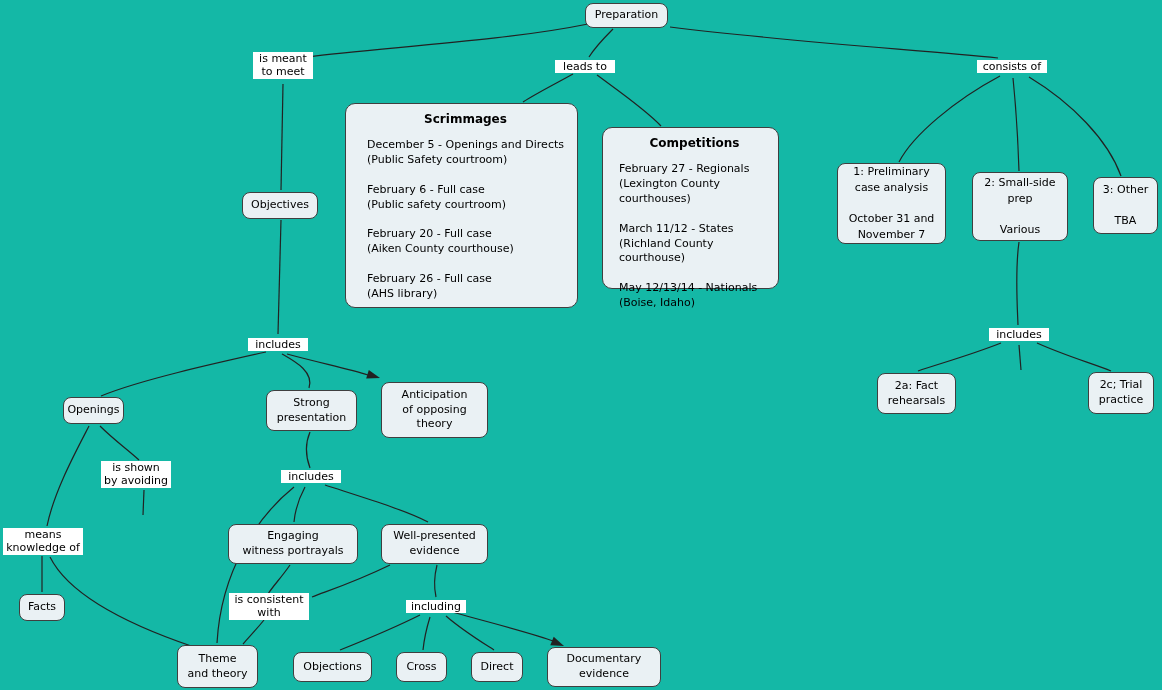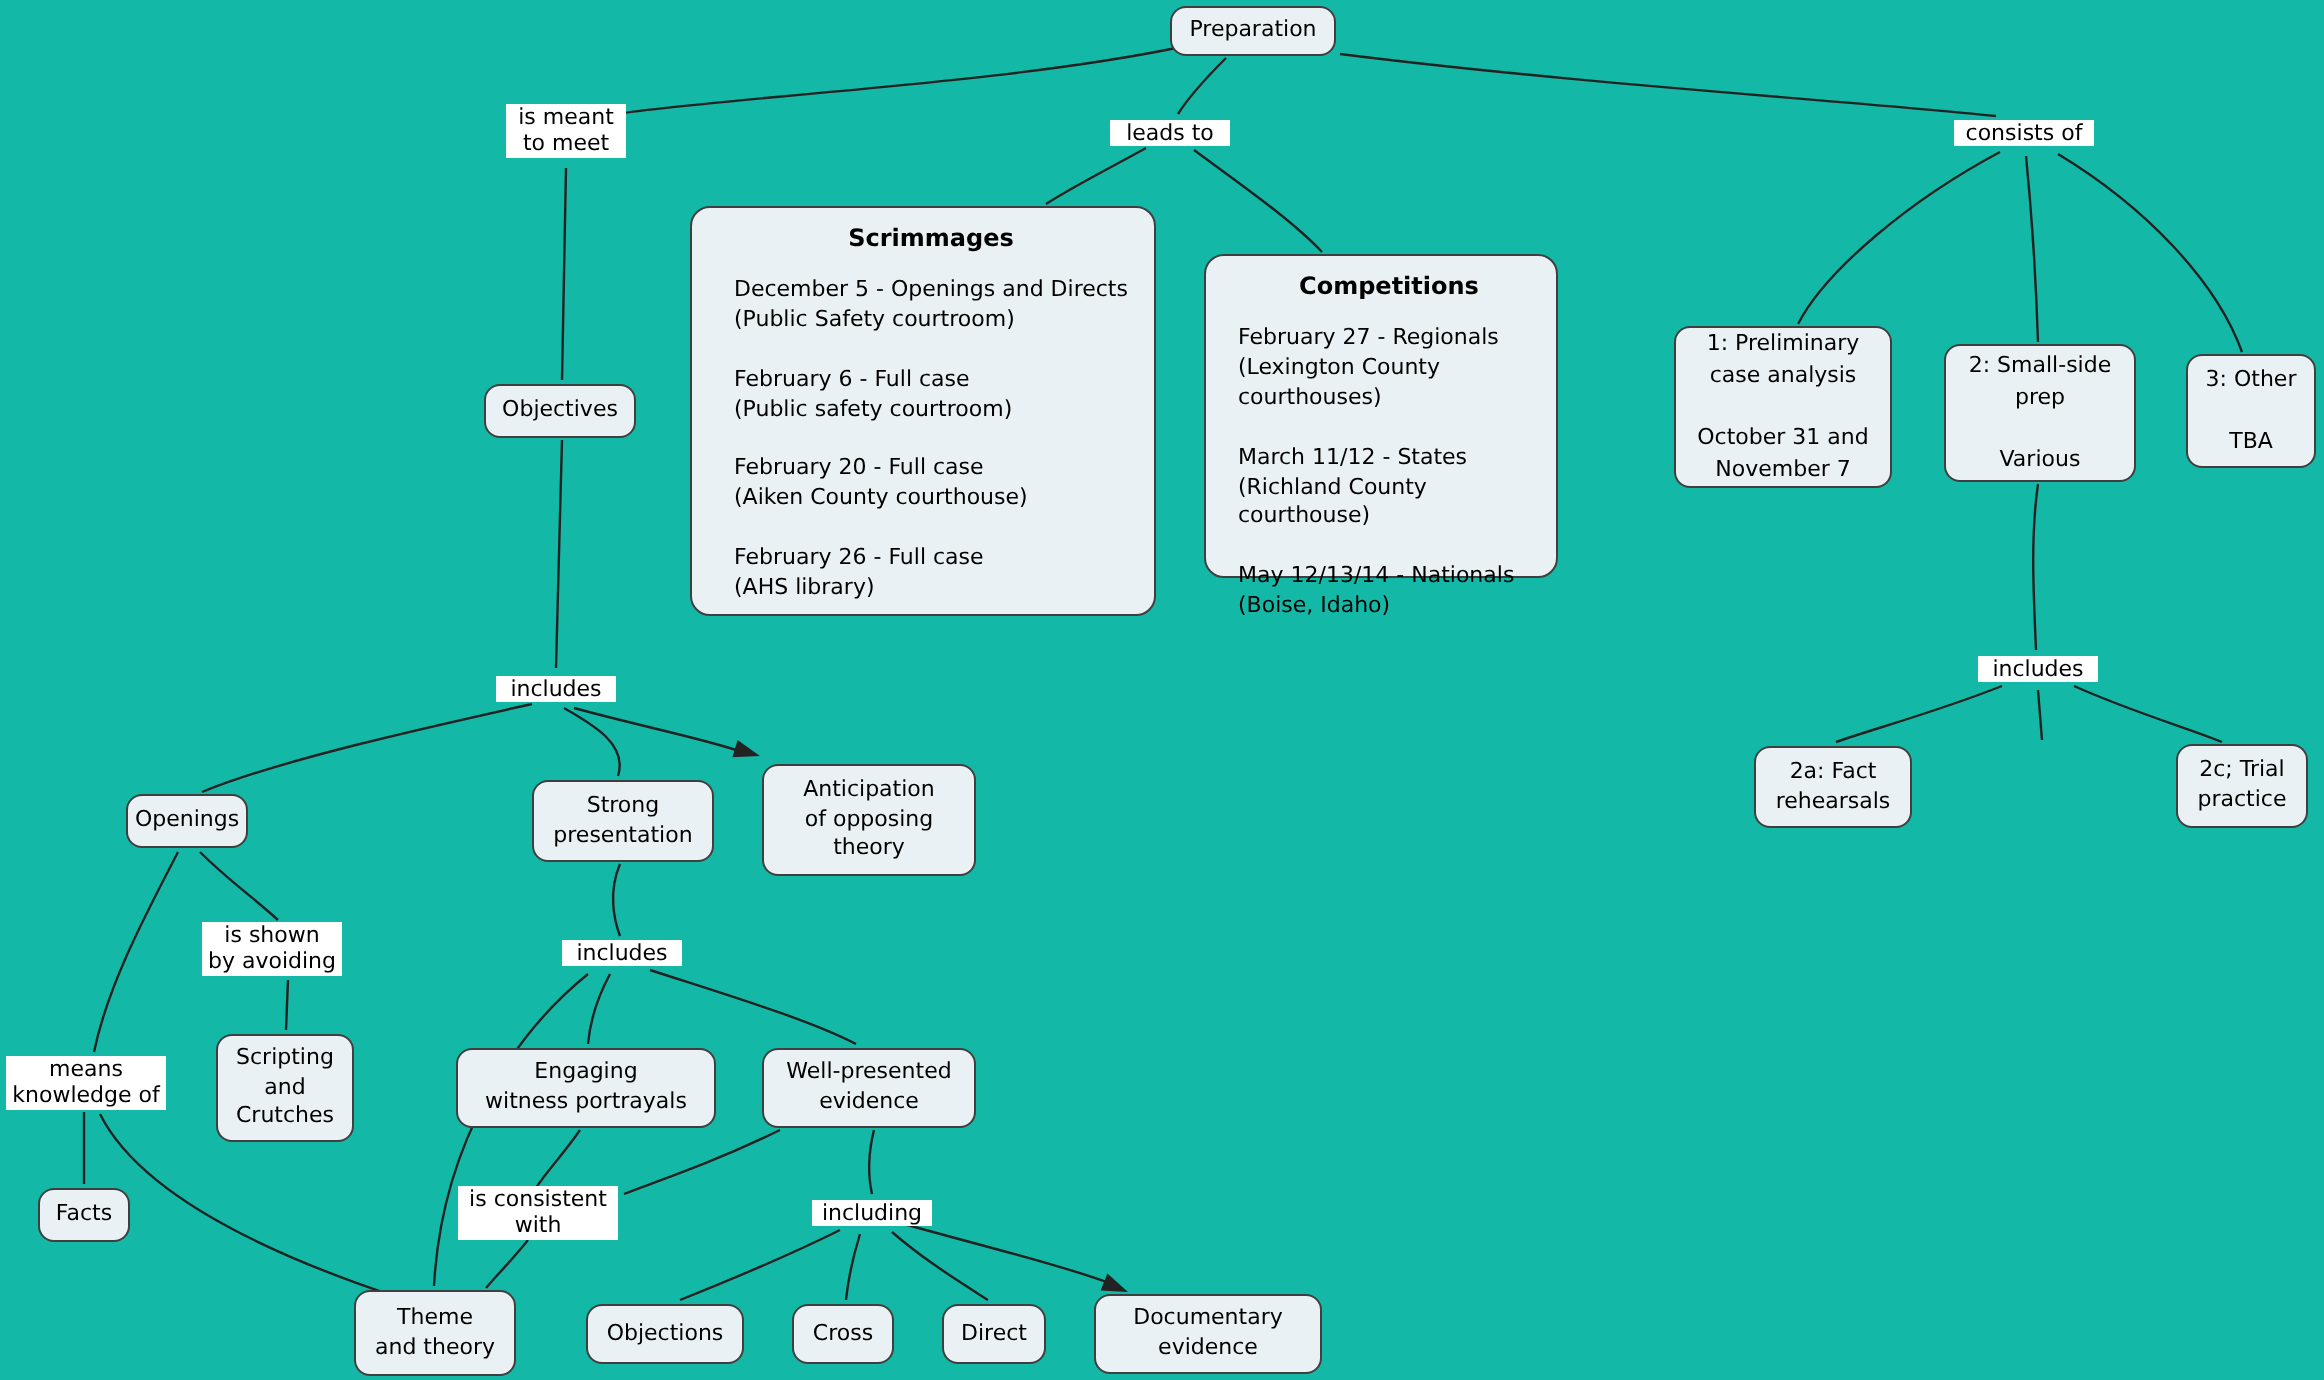--- a/index.html
+++ b/index.html
@@ -137,23 +137,20 @@
 rehearsals</div>
   <div class="node" style="left:1088px;top:372px;width:66px;height:42px">2c; Trial
 practice</div>
 
   <div class="node" style="left:63px;top:397px;width:61px;height:27px">Openings</div>
   <div class="node" style="left:266px;top:390px;width:91px;height:41px">Strong
 presentation</div>
   <div class="node" style="left:381px;top:382px;width:107px;height:56px">Anticipation
 of opposing
 theory</div>
-  <div class="node" style="left:108px;top:517px;width:69px;height:54px">Scripting
-and
-Crutches</div>
   <div class="node" style="left:19px;top:594px;width:46px;height:27px">Facts</div>
   <div class="node" style="left:228px;top:524px;width:130px;height:40px">Engaging
 witness portrayals</div>
   <div class="node" style="left:381px;top:524px;width:107px;height:40px">Well-presented
 evidence</div>
   <div class="node" style="left:177px;top:645px;width:81px;height:43px">Theme
 and theory</div>
   <div class="node" style="left:293px;top:652px;width:79px;height:30px">Objections</div>
   <div class="node" style="left:396px;top:652px;width:51px;height:30px">Cross</div>
   <div class="node" style="left:471px;top:652px;width:52px;height:30px">Direct</div>

